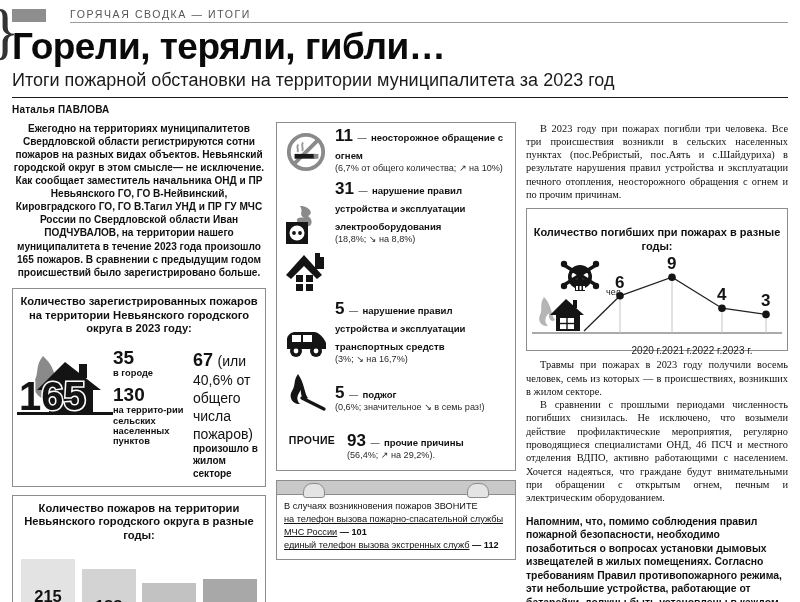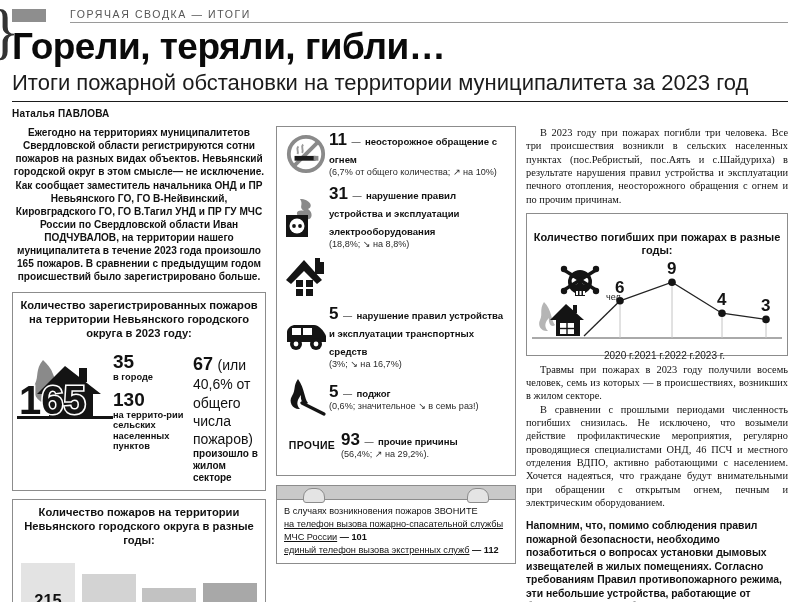--- a/index.html
+++ b/index.html
@@ -18,21 +18,21 @@
   .kicker-block{width:34px;height:13px;background:#8e8e8e;flex:none;}
   .kicker-text{
     font-size:10.5px;letter-spacing:1.6px;color:#555;font-weight:400;
     border-bottom:1px solid #9a9a9a;padding-bottom:2px;flex:1;
   }
   .headline{
     font-size:37px;font-weight:700;letter-spacing:-0.5px;line-height:1.05;
     margin:5px 0 0 0;color:#0a0a0a;
   }
   .subhead{
-    font-size:22px;font-weight:400;line-height:1.15;margin:3px 0 0 0;color:#1b1b1b;
+    font-size:18px;font-weight:400;line-height:1.15;margin:3px 0 0 0;color:#1b1b1b;
   }
   .rule{height:1px;background:#1b1b1b;margin-top:6px;}
   .byline{font-size:10px;font-weight:700;margin-top:6px;letter-spacing:0.2px;}
 
   
   .cols{display:flex;gap:10px;margin-top:7px;align-items:flex-start;}
   .col-left{width:254px;flex:none;}
   .col-mid{width:240px;flex:none;}
   .col-right{width:262px;flex:none;}
 
@@ -66,21 +66,21 @@
   
   .box2{margin-top:8px;padding-bottom:4px;}
   .bars{position:relative;height:118px;margin:2px 8px 0 8px;}
   .bar-area{position:relative;height:96px;display:flex;align-items:flex-end;justify-content:space-between;}
   .bar-cell{width:54px;position:relative;display:flex;flex-direction:column;justify-content:flex-end;align-items:center;height:100%;}
   .bar{width:100%;position:relative;display:flex;align-items:center;justify-content:center;}
   .bar-val{font-size:16.5px;font-weight:700;color:#111;position:absolute;top:28px;}
 
   
   .box3{margin-top:0;padding-bottom:6px;}
-  .cause{display:flex;align-items:center;padding:3px 8px 3px 6px;}
+  .cause{display:flex;align-items:flex-end;padding:3px 8px 3px 6px;gap:6px;}
   .cause-ico{width:46px;height:42px;flex:none;display:flex;align-items:center;justify-content:center;}
   .cause-txt{flex:1;padding-top:1px;}
   .cause-n{font-size:17px;font-weight:700;line-height:1;}
   .cause-main{font-size:9.6px;font-weight:700;line-height:1.2;}
   .cause-sub{font-size:9.1px;font-weight:400;color:#2a2a2a;line-height:1.2;}
   .prochie-word{font-size:10.5px;font-weight:700;letter-spacing:0.3px;}
 
   
   .phonebox{margin-top:9px;position:relative;}
   .phone-top{height:13px;background:#c9c9c9;border:1.4px solid #8c8c8c;border-bottom:none;position:relative;}
@@ -358,21 +358,21 @@
                 <text x="135" y="14.199999999999996" font-family="Liberation Sans, sans-serif" font-size="17" font-weight="700" fill="#141414">9</text>
                 <line x1="190" y1="53.2" x2="190" y2="78" stroke="#c4c4c4" stroke-width="1"></line>
                 <circle cx="190" cy="53.2" r="3.8" fill="#141414"></circle>
                 <text x="185" y="45.2" font-family="Liberation Sans, sans-serif" font-size="17" font-weight="700" fill="#141414">4</text>
                 <line x1="234" y1="59.400000000000006" x2="234" y2="78" stroke="#c4c4c4" stroke-width="1"></line>
                 <circle cx="234" cy="59.400000000000006" r="3.8" fill="#141414"></circle>
                 <text x="229" y="51.400000000000006" font-family="Liberation Sans, sans-serif" font-size="17" font-weight="700" fill="#141414">3</text>
                 <text x="74" y="39.800000000000004" font-family="Liberation Sans, sans-serif" font-size="9" fill="#222">чел.</text>
               </g>
           </svg>
-          <div id="lineLabels" style="display: flex; justify-content: flex-start; padding: 0px 2px 0px 72px; margin-top: -2px;">
+          <div id="lineLabels" style="display: flex; justify-content: center; padding: 0px 2px 0px 72px; margin-top: -2px;">
               <div style="font-size: 10px; color: rgb(34, 34, 34);">2020 г.</div>
               <div style="font-size: 10px; color: rgb(34, 34, 34);">2021 г.</div>
               <div style="font-size: 10px; color: rgb(34, 34, 34);">2022 г.</div>
               <div style="font-size: 10px; color: rgb(34, 34, 34);">2023 г.</div>
             </div>
         </div>
       </div>
 
       <div class="serif" style="margin-top:7px">
         <p>Травмы при пожарах в 2023 году получили восемь человек, семь из которых — в происшествиях, возникших в жилом секторе.</p>

